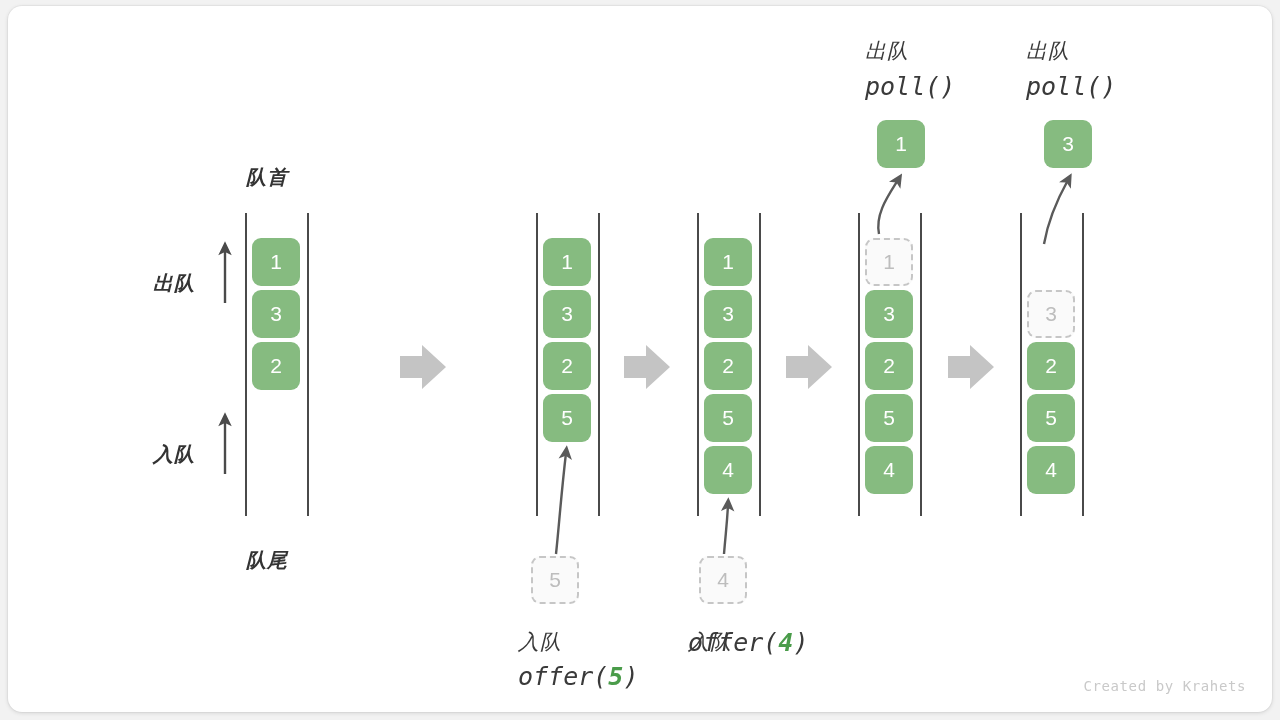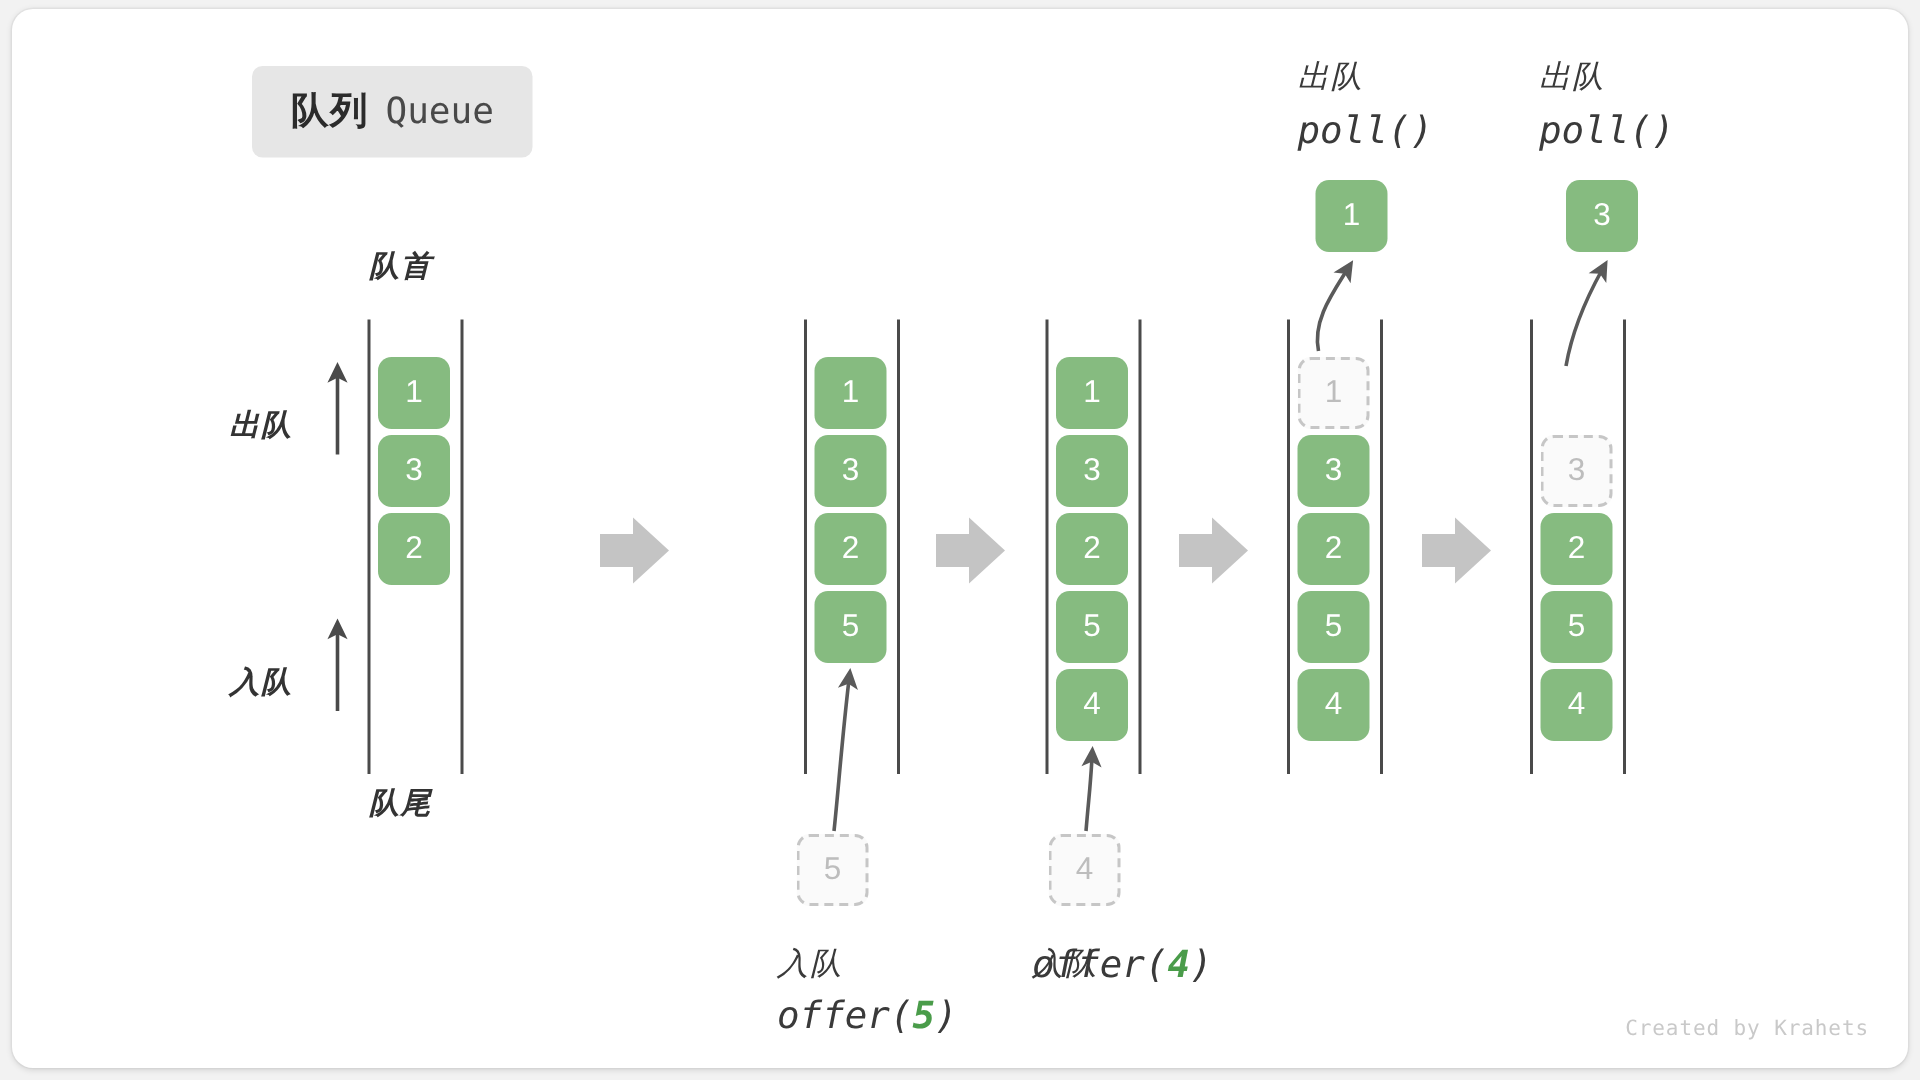--- a/index.html
+++ b/index.html
@@ -69,27 +69,23 @@
 
   
   #overlay { position: absolute; inset: 0; pointer-events: none; }
 </style>
 </head>
 <body>
 
 <div id="card">
   <div id="stage">
 
-    <div class="title-chip">
-      <span class="title-cn">队列</span>
-      <span class="title-en">Queue</span>
-    </div>
 
     <div class="abs lbl-bold" style="left:238px; top:158px;text-align:center;">队首</div>
-    <div class="abs lbl-bold" style="left:238px; top:516px;">队尾</div>
+    <div class="abs lbl-bold" style="left:238px; top:541px;">队尾</div>
     <div class="abs lbl-bold" style="left:145px; top:264px;">出队</div>
     <div class="abs lbl-bold" style="left:145px; top:435px;">入队</div>
 
     <div class="rail" style="left:237px; top:207px; height:303px;"></div>
     <div class="rail" style="left:299px; top:207px; height:303px;"></div>
 
     <div class="cell solid" style="left:244px; top:232px;">1</div>
     <div class="cell solid" style="left:244px; top:284px;">3</div>
     <div class="cell solid" style="left:244px; top:336px;">2</div>
 

